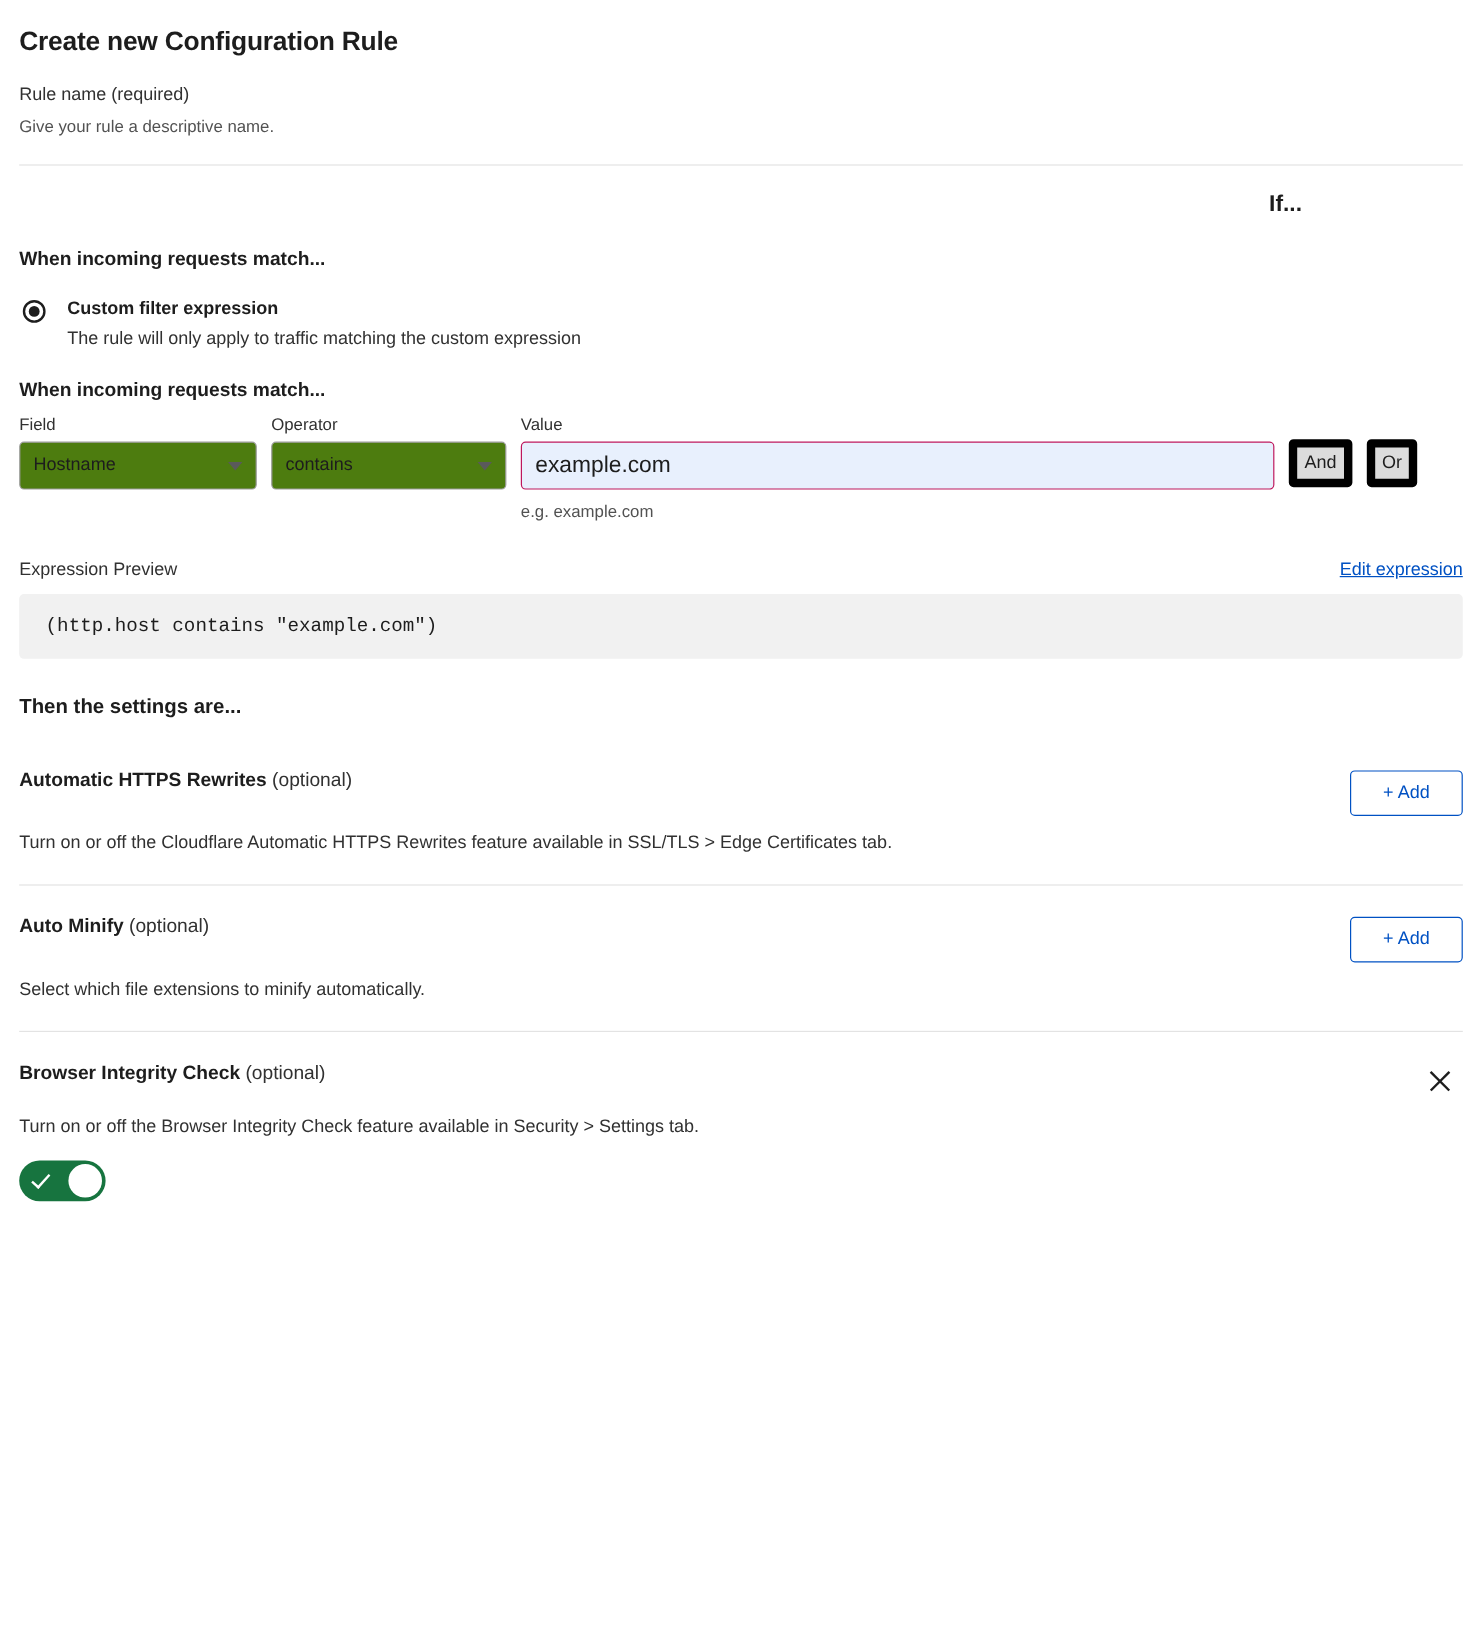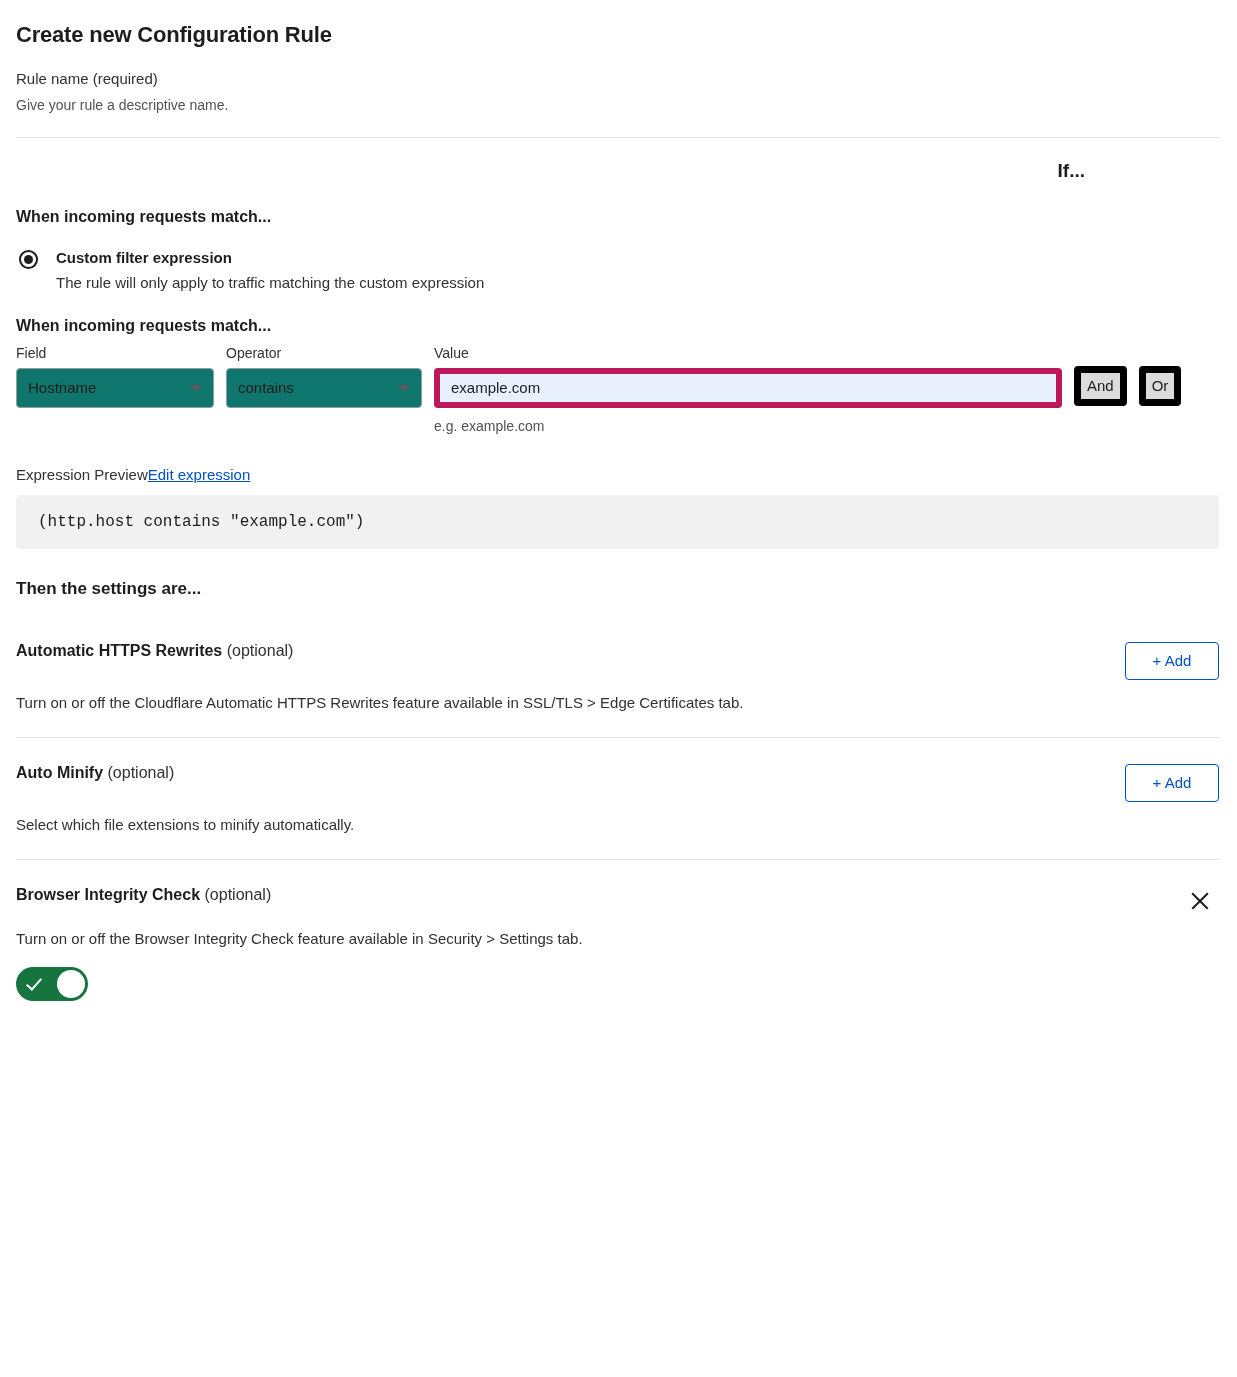--- a/index.html
+++ b/index.html
@@ -117,21 +117,21 @@
   .col-label {
     font-size: 14px;
     color: #313131;
     margin-bottom: 7px;
   }
   .select-box {
     position: relative;
     height: 40px;
     border: 1px solid #9b9b9b;
     border-radius: 4px;
-    background: #0f766e;
+    background: #4d7c0f;
     display: flex;
     align-items: center;
     padding: 0 11px;
     font-size: 15px;
     color: #1d1d1d;
   }
   .select-field { width: 198px; }
   .select-operator { width: 196px; }
   .caret {
     position: absolute;
@@ -140,25 +140,25 @@
     margin-top: -3px;
     width: 0; height: 0;
     border-left: 6px solid transparent;
     border-right: 6px solid transparent;
     border-top: 7px solid #5a5a5a;
   }
   .value-wrap { width: 628px; }
   .value-input {
     width: 628px;
     height: 40px;
-    border: 6px solid #be185d;
+    border: 1px solid #be185d;
     border-radius: 4px;
     background: #e8f0fd;
     padding: 0 11px;
-    font-size: 15px;
+    font-size: 19px;
     color: #1d1d1d;
     font-family: "Liberation Sans", sans-serif;
     display: block;
   }
   .value-hint {
     font-size: 14px;
     color: #525252;
     margin-top: 10px;
   }
   .logic-btn {
@@ -169,21 +169,21 @@
     border-radius: 4px;
     font-size: 15px;
     color: #1d1d1d;
     cursor: pointer;
     font-family: "Liberation Sans", sans-serif;
     margin-top: 21px;
   }
   .logic-btn.or { width: 66px; }
   .preview-head {
     display: flex;
-    justify-content: flex-start;
+    justify-content: space-between;
     align-items: baseline;
     margin-top: 32px;
     width: 1203px;
   }
   .preview-label {
     font-size: 15px;
     color: #313131;
   }
   .edit-expression {
     font-size: 15px;

